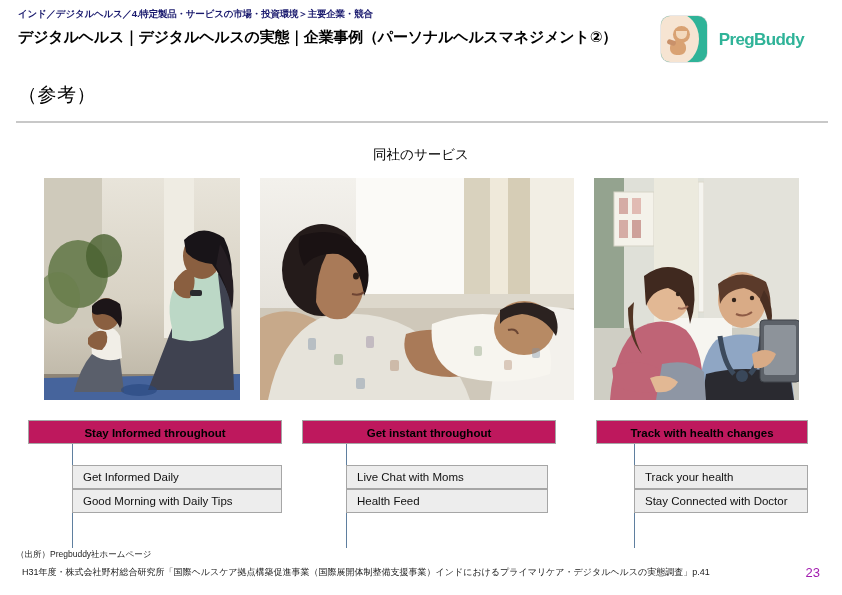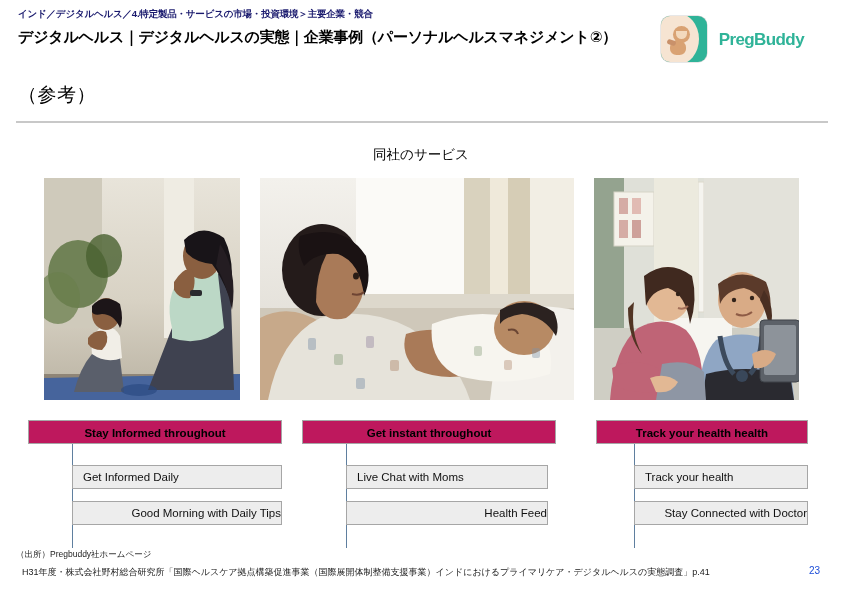--- a/index.html
+++ b/index.html
@@ -202,21 +202,21 @@
     line-height: 23px;
     padding-left: 10px;
     font-size: 11.5px;
     background: #ededed;
     border: 1px solid #a6a6a6;
     box-sizing: border-box;
     white-space: nowrap;
     color: #111111;
   }
   .sub-box.first { top: 45px; }
-  .sub-box.second { top: 81px; text-align: right; }
+  .sub-box.second { top: 69px; }
   #column-1 .sub-box { width: 210px; }
   #column-2 .sub-box { width: 202px; }
   #column-3 .sub-box { left: 38px; width: 174px; }
   #column-3 .connector { left: 38px; }
 
   
   #source-note {
     position: absolute;
     left: 16px;
     top: 549px;
@@ -229,22 +229,22 @@
     left: 22px;
     top: 566px;
     font-size: 9px;
     color: #1a1a1a;
     white-space: nowrap;
   }
   #page-number {
     position: absolute;
     right: 22px;
     top: 565px;
-    font-size: 10px;
-    color: #1d4ed8;
+    font-size: 13px;
+    color: #a21caf;
   }
 </style>
 </head>
 <body>
 
 <div id="breadcrumb">インド／デジタルヘルス／4.特定製品・サービスの市場・投資環境＞主要企業・競合</div>
 <div id="page-title">デジタルヘルス｜デジタルヘルスの実態｜企業事例（パーソナルヘルスマネジメント②）</div>
 
 <div id="logo">
   <div id="logo-mark">
@@ -404,21 +404,21 @@
   </div>
 
   <div class="column" id="column-2">
     <div class="col-header">Get instant throughout</div>
     <div class="connector"></div>
     <div class="sub-box first">Live Chat with Moms</div>
     <div class="sub-box second">Health Feed</div>
   </div>
 
   <div class="column" id="column-3">
-    <div class="col-header">Track your health health</div>
+    <div class="col-header">Track with health changes</div>
     <div class="connector"></div>
     <div class="sub-box first">Track your health</div>
     <div class="sub-box second">Stay Connected with Doctor</div>
   </div>
 
 </div>
 
 <div id="source-note">（出所）Pregbuddy社ホームページ</div>
 <div id="footnote">H31年度・株式会社野村総合研究所「国際ヘルスケア拠点構築促進事業（国際展開体制整備支援事業）インドにおけるプライマリケア・デジタルヘルスの実態調査」p.41</div>
 <div id="page-number">23</div>

